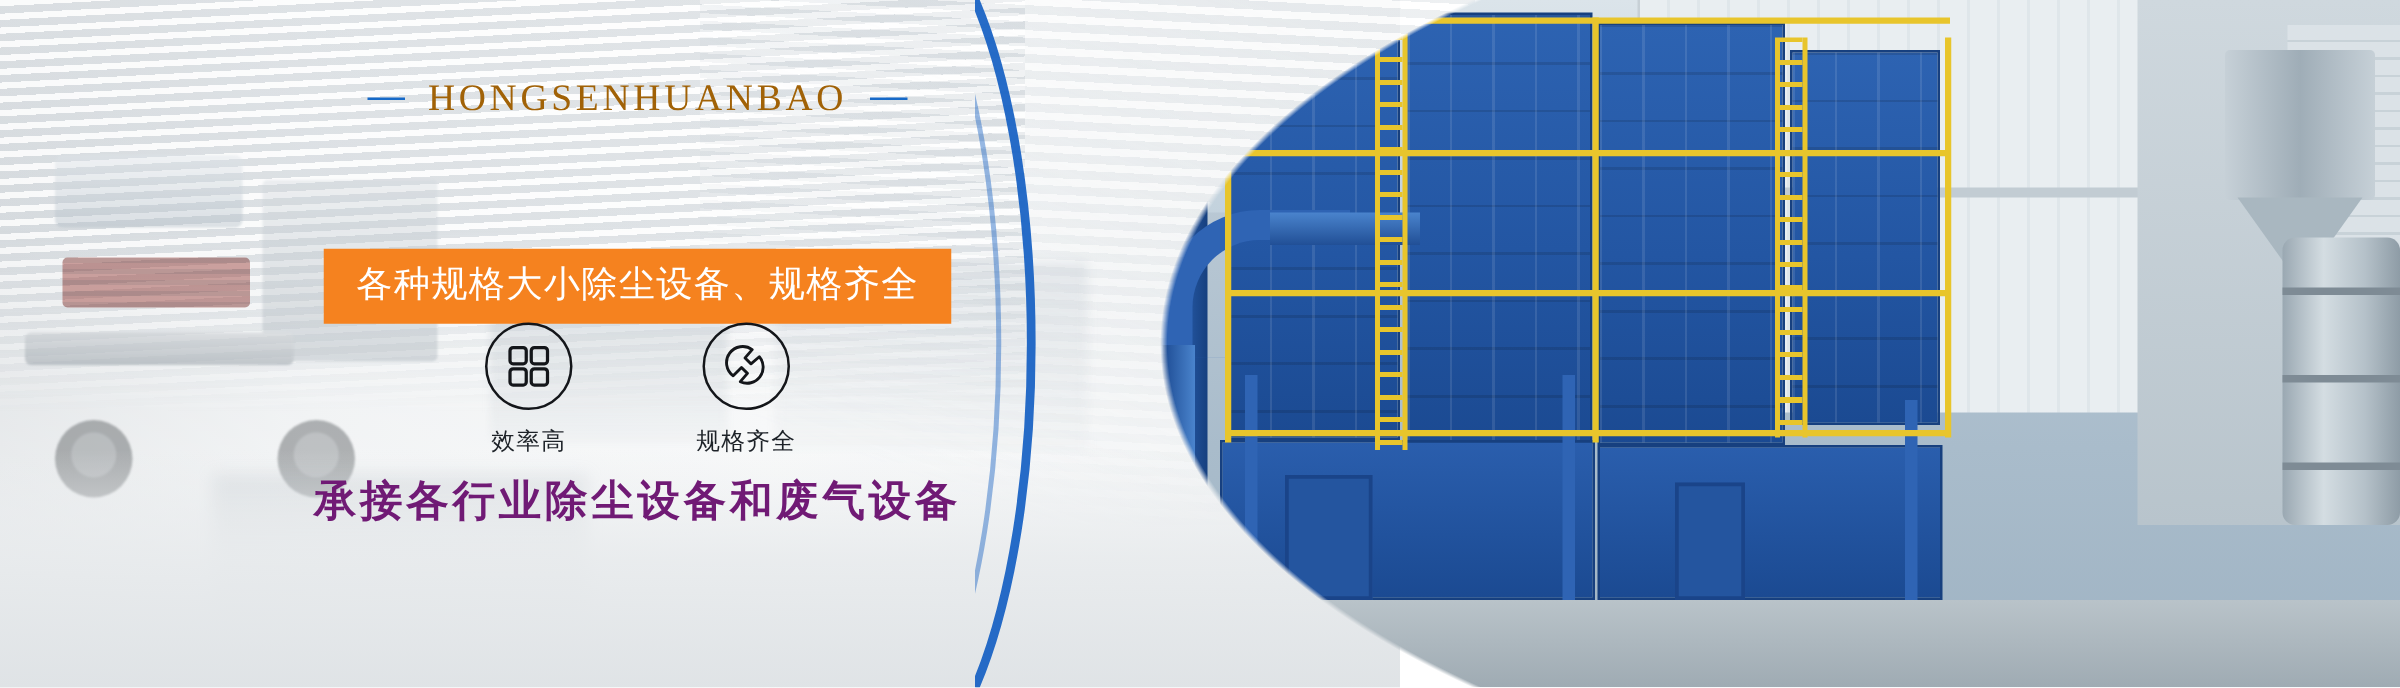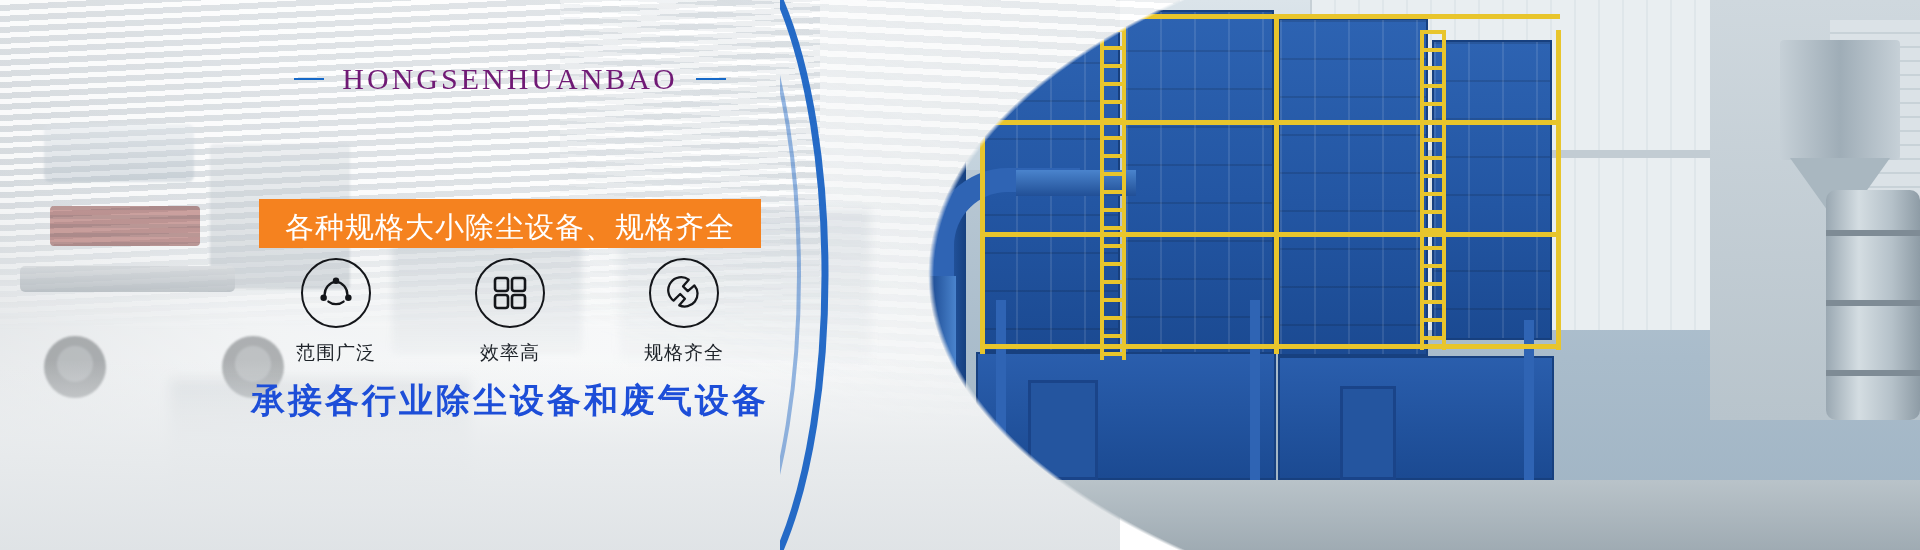--- a/index.html
+++ b/index.html
@@ -171,42 +171,42 @@
   }
 
   
   .content {
     position:absolute; left:0; top:0; width:1020px; height:550px;
     z-index:5;
   }
   .eyebrow {
     position:absolute; left:0; top:62px; width:1020px; text-align:center;
     font-family:"Liberation Serif","DejaVu Serif",serif;
-    font-size:30px; letter-spacing:3px; color:#701a75;
+    font-size:30px; letter-spacing:3px; color:#a16207;
     display:flex; align-items:center; justify-content:center; gap:18px;
   }
   .eyebrow .dash { display:inline-block; width:30px; height:2px; background:#1669c8; }
   .eyebrow .txt { white-space:nowrap; }
 
   .headline {
     position:absolute; left:0; top:106px; width:1020px; text-align:center;
     font-family:"DejaVu Sans","Liberation Sans",sans-serif;
     font-weight:bold; font-size:62px; letter-spacing:2px;
     color:#241a16;
     background:linear-gradient(100deg,#2b1f1a 0%,#3a2a24 28%,#6d4b45 47%,#2f221d 63%,#241a16 100%);
     -webkit-background-clip:text; background-clip:text;
     -webkit-text-fill-color:transparent;
     text-shadow:none;
     white-space:nowrap;
   }
 
   .subbar {
     position:absolute; left:50%; top:199px; transform:translateX(-50%);
     background:#f5821f;
-    padding:9px 26px 0;
+    padding:9px 26px 11px;
     color:#ffffff; font-size:29px; letter-spacing:1px; white-space:nowrap;
     font-family:"DejaVu Sans","Liberation Sans",sans-serif;
   }
 
   .features {
     position:absolute; left:0; top:258px; width:1020px;
     display:flex; justify-content:center; gap:64px;
   }
   .feature { width:110px; text-align:center; }
   .f-circle {
@@ -215,21 +215,21 @@
   }
   .f-label {
     margin-top:12px; font-size:19px; color:#1d2228; letter-spacing:1px;
     font-family:"DejaVu Sans","Liberation Sans",sans-serif; white-space:nowrap;
   }
 
   .tagline {
     position:absolute; left:0; top:378px; width:1020px; text-align:center;
     font-family:"DejaVu Sans","Liberation Sans",sans-serif;
     font-weight:bold; font-size:34px; letter-spacing:3px;
-    color:#1d4ed8; white-space:nowrap;
+    color:#701a75; white-space:nowrap;
   }
 </style>
 </head>
 <body>
 
 <div class="banner">
 
   <div class="bg-left">
     <div class="wall"></div>
     <div class="wall2"></div>
@@ -314,33 +314,20 @@
       <span class="dash"></span>
       <span class="txt">HONGSENHUANBAO</span>
       <span class="dash"></span>
     </div>
 
 
     <div class="subbar">各种规格大小除尘设备、规格齐全</div>
 
     <div class="features">
 
-      <div class="feature">
-        <div class="f-circle">
-          <svg width="38" height="38" viewBox="0 0 40 40">
-            <path d="M20 8 A14 14 0 0 0 8 22" fill="none" stroke="#14161a" stroke-width="2.4" stroke-linecap="round"></path>
-            <path d="M20 8 A14 14 0 0 1 32 22" fill="none" stroke="#14161a" stroke-width="2.4" stroke-linecap="round"></path>
-            <path d="M12 29 A13 13 0 0 0 28 29" fill="none" stroke="#14161a" stroke-width="2.4" stroke-linecap="round"></path>
-            <circle cx="20" cy="7" r="3.4" fill="#14161a"></circle>
-            <circle cx="7" cy="25" r="3.4" fill="#14161a"></circle>
-            <circle cx="33" cy="25" r="3.4" fill="#14161a"></circle>
-          </svg>
-        </div>
-        <div class="f-label">范围广泛</div>
-      </div>
 
       <div class="feature">
         <div class="f-circle">
           <svg width="36" height="36" viewBox="0 0 36 36">
             <rect x="3" y="3" width="13" height="13" rx="2.5" fill="none" stroke="#14161a" stroke-width="2.6"></rect>
             <rect x="20" y="3" width="13" height="13" rx="2.5" fill="none" stroke="#14161a" stroke-width="2.6"></rect>
             <rect x="3" y="20" width="13" height="13" rx="2.5" fill="none" stroke="#14161a" stroke-width="2.6"></rect>
             <rect x="20" y="20" width="13" height="13" rx="2.5" fill="none" stroke="#14161a" stroke-width="2.6"></rect>
           </svg>
         </div>

